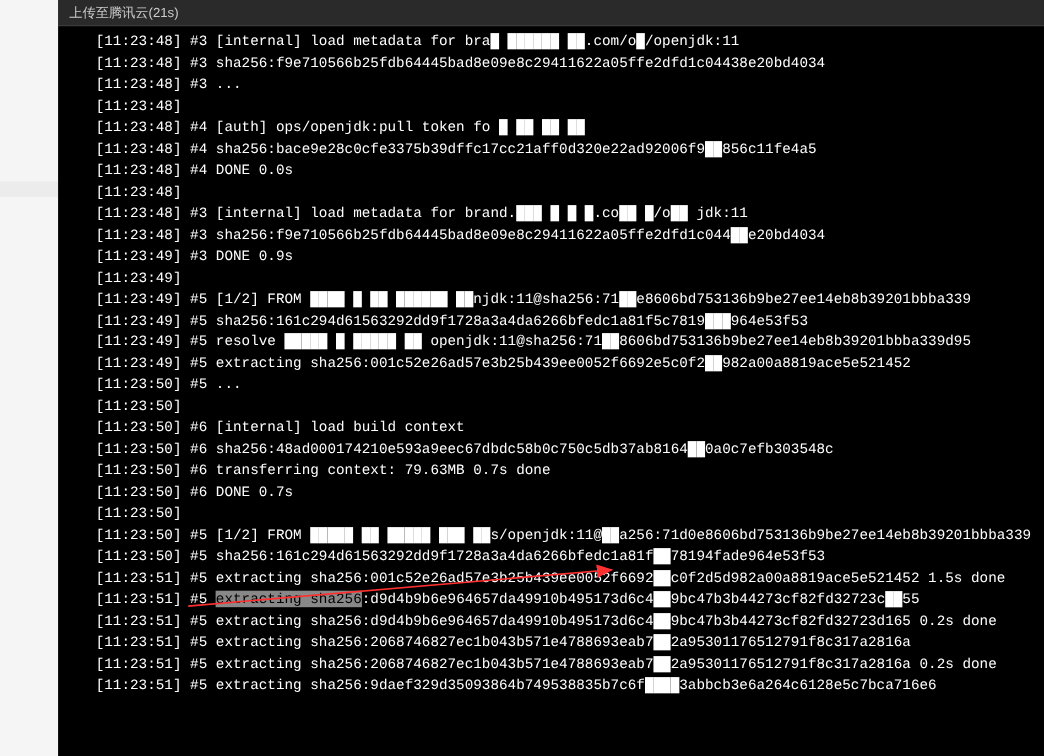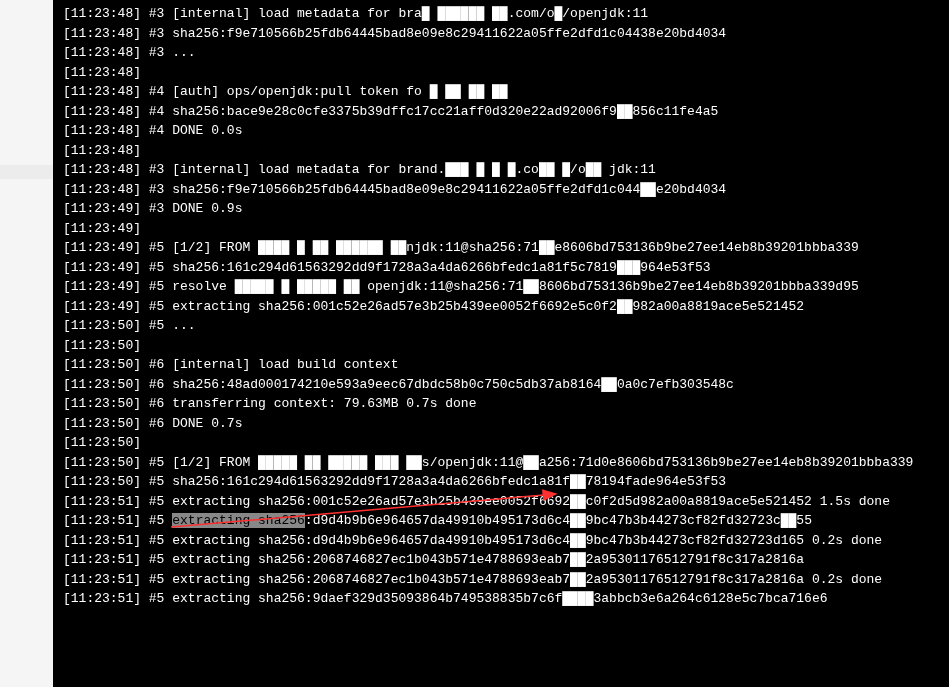--- a/index.html
+++ b/index.html
@@ -43,20 +43,21 @@
       padding: 4px 10px 10px 10px;
       line-height: 1.5;
       font-size: 13px;
       white-space: pre;
       position: relative;
       overflow: hidden;
     }
     .line {
       display: block;
       white-space: pre;
+      margin-left: 24px;
     }
     .timestamp { color: #fff; }
     .annotation {
       position: absolute;
       color: #ff3030;
       font-family: "Microsoft YaHei", Arial, sans-serif;
       font-size: 18px;
       pointer-events: none;
     }
     .arrow {
@@ -70,20 +71,23 @@
     }
   </style>
 </head>
 <body>
 
 <div class="container">
   <div class="sidebar">
     <div class="sidebar-item"></div>
   </div>
   <div class="main">
+    <div class="header">
+      <span>上传至腾讯云(21s)</span>
+    </div>
     <div class="terminal" id="terminal"><div class="line"><span class="timestamp">[11:23:48]</span> #3 [internal] load metadata for bra█ ██████ ██.com/o█/openjdk:11</div><div class="line"><span class="timestamp">[11:23:48]</span> #3 sha256:f9e710566b25fdb64445bad8e09e8c29411622a05ffe2dfd1c04438e20bd4034</div><div class="line"><span class="timestamp">[11:23:48]</span> #3 ...</div><div class="line"><span class="timestamp">[11:23:48]</span></div><div class="line"><span class="timestamp">[11:23:48]</span> #4 [auth] ops/openjdk:pull token fo █ ██ ██ ██</div><div class="line"><span class="timestamp">[11:23:48]</span> #4 sha256:bace9e28c0cfe3375b39dffc17cc21aff0d320e22ad92006f9██856c11fe4a5</div><div class="line"><span class="timestamp">[11:23:48]</span> #4 DONE 0.0s</div><div class="line"><span class="timestamp">[11:23:48]</span></div><div class="line"><span class="timestamp">[11:23:48]</span> #3 [internal] load metadata for brand.███ █ █ █.co██ █/o██ jdk:11</div><div class="line"><span class="timestamp">[11:23:48]</span> #3 sha256:f9e710566b25fdb64445bad8e09e8c29411622a05ffe2dfd1c044██e20bd4034</div><div class="line"><span class="timestamp">[11:23:49]</span> #3 DONE 0.9s</div><div class="line"><span class="timestamp">[11:23:49]</span></div><div class="line"><span class="timestamp">[11:23:49]</span> #5 [1/2] FROM ████ █ ██ ██████ ██njdk:11@sha256:71██e8606bd753136b9be27ee14eb8b39201bbba339</div><div class="line"><span class="timestamp">[11:23:49]</span> #5 sha256:161c294d61563292dd9f1728a3a4da6266bfedc1a81f5c7819███964e53f53</div><div class="line"><span class="timestamp">[11:23:49]</span> #5 resolve █████ █ █████ ██ openjdk:11@sha256:71██8606bd753136b9be27ee14eb8b39201bbba339d95</div><div class="line"><span class="timestamp">[11:23:49]</span> #5 extracting sha256:001c52e26ad57e3b25b439ee0052f6692e5c0f2██982a00a8819ace5e521452</div><div class="line"><span class="timestamp">[11:23:50]</span> #5 ...</div><div class="line"><span class="timestamp">[11:23:50]</span></div><div class="line"><span class="timestamp">[11:23:50]</span> #6 [internal] load build context</div><div class="line"><span class="timestamp">[11:23:50]</span> #6 sha256:48ad000174210e593a9eec67dbdc58b0c750c5db37ab8164██0a0c7efb303548c</div><div class="line"><span class="timestamp">[11:23:50]</span> #6 transferring context: 79.63MB 0.7s done</div><div class="line"><span class="timestamp">[11:23:50]</span> #6 DONE 0.7s</div><div class="line"><span class="timestamp">[11:23:50]</span></div><div class="line"><span class="timestamp">[11:23:50]</span> #5 [1/2] FROM █████ ██ █████ ███ ██s/openjdk:11@██a256:71d0e8606bd753136b9be27ee14eb8b39201bbba339</div><div class="line"><span class="timestamp">[11:23:50]</span> #5 sha256:161c294d61563292dd9f1728a3a4da6266bfedc1a81f██78194fade964e53f53</div><div class="line"><span class="timestamp">[11:23:51]</span> #5 extracting sha256:001c52e26ad57e3b25b439ee0052f6692██c0f2d5d982a00a8819ace5e521452 1.5s done</div><div class="line"><span class="timestamp">[11:23:51]</span> #5 <span class="highlight">extracting sha256</span>:d9d4b9b6e964657da49910b495173d6c4██9bc47b3b44273cf82fd32723c██55</div><div class="line"><span class="timestamp">[11:23:51]</span> #5 extracting sha256:d9d4b9b6e964657da49910b495173d6c4██9bc47b3b44273cf82fd32723d165 0.2s done</div><div class="line"><span class="timestamp">[11:23:51]</span> #5 extracting sha256:2068746827ec1b043b571e4788693eab7██2a95301176512791f8c317a2816a</div><div class="line"><span class="timestamp">[11:23:51]</span> #5 extracting sha256:2068746827ec1b043b571e4788693eab7██2a95301176512791f8c317a2816a 0.2s done</div><div class="line"><span class="timestamp">[11:23:51]</span> #5 extracting sha256:9daef329d35093864b749538835b7c6f████3abbcb3e6a264c6128e5c7bca716e6</div>
       
       <div class="arrow" style="left:118px; top:450px;">
         <svg width="390" height="40">
           <defs>
             <marker id="ah" markerWidth="10" markerHeight="8" refX="9" refY="4" orient="auto">
               <polygon points="0 0, 10 4, 0 8" fill="#ff3030"></polygon>
             </marker>
           </defs>
           <line x1="0" y1="38" x2="385" y2="5" stroke="#ff3030" stroke-width="1.5" marker-end="url(#ah)"></line>

